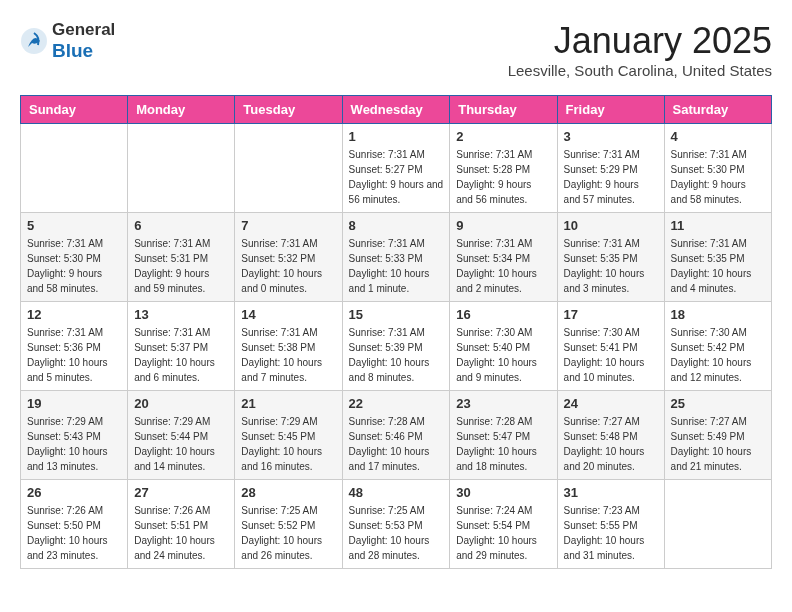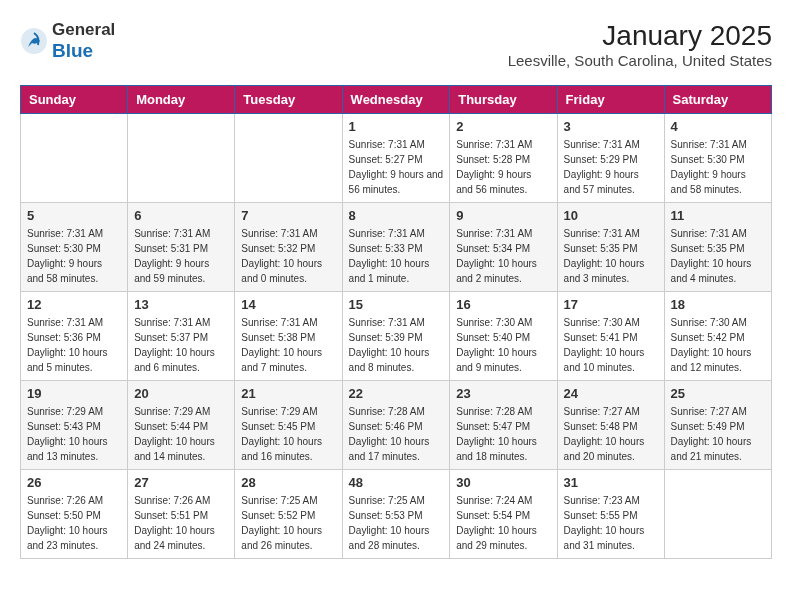--- a/index.html
+++ b/index.html
@@ -23,36 +23,36 @@
       gap: 4px;
     }
     .logo-icon {
       width: 28px;
       height: 28px;
     }
     .title-block {
       text-align: right;
     }
     .month-title {
-      font-size: 28px;
+      font-size: 36px;
       font-weight: normal;
       color: #222;
     }
     .location {
       font-size: 15px;
       color: #444;
       text-align: right;
     }
     .calendar {
       width: 100%;
       border-collapse: collapse;
       border: 1px solid #ccc;
     }
     .calendar th {
-      background-color: #be185d;
+      background-color: #ec4899;
       color: #fff;
       text-align: left;
       padding: 6px 8px;
       font-size: 13px;
       border: 1px solid #2b5fa8;
     }
     .calendar td {
       border: 1px solid #ccc;
       vertical-align: top;
       padding: 5px 6px;

